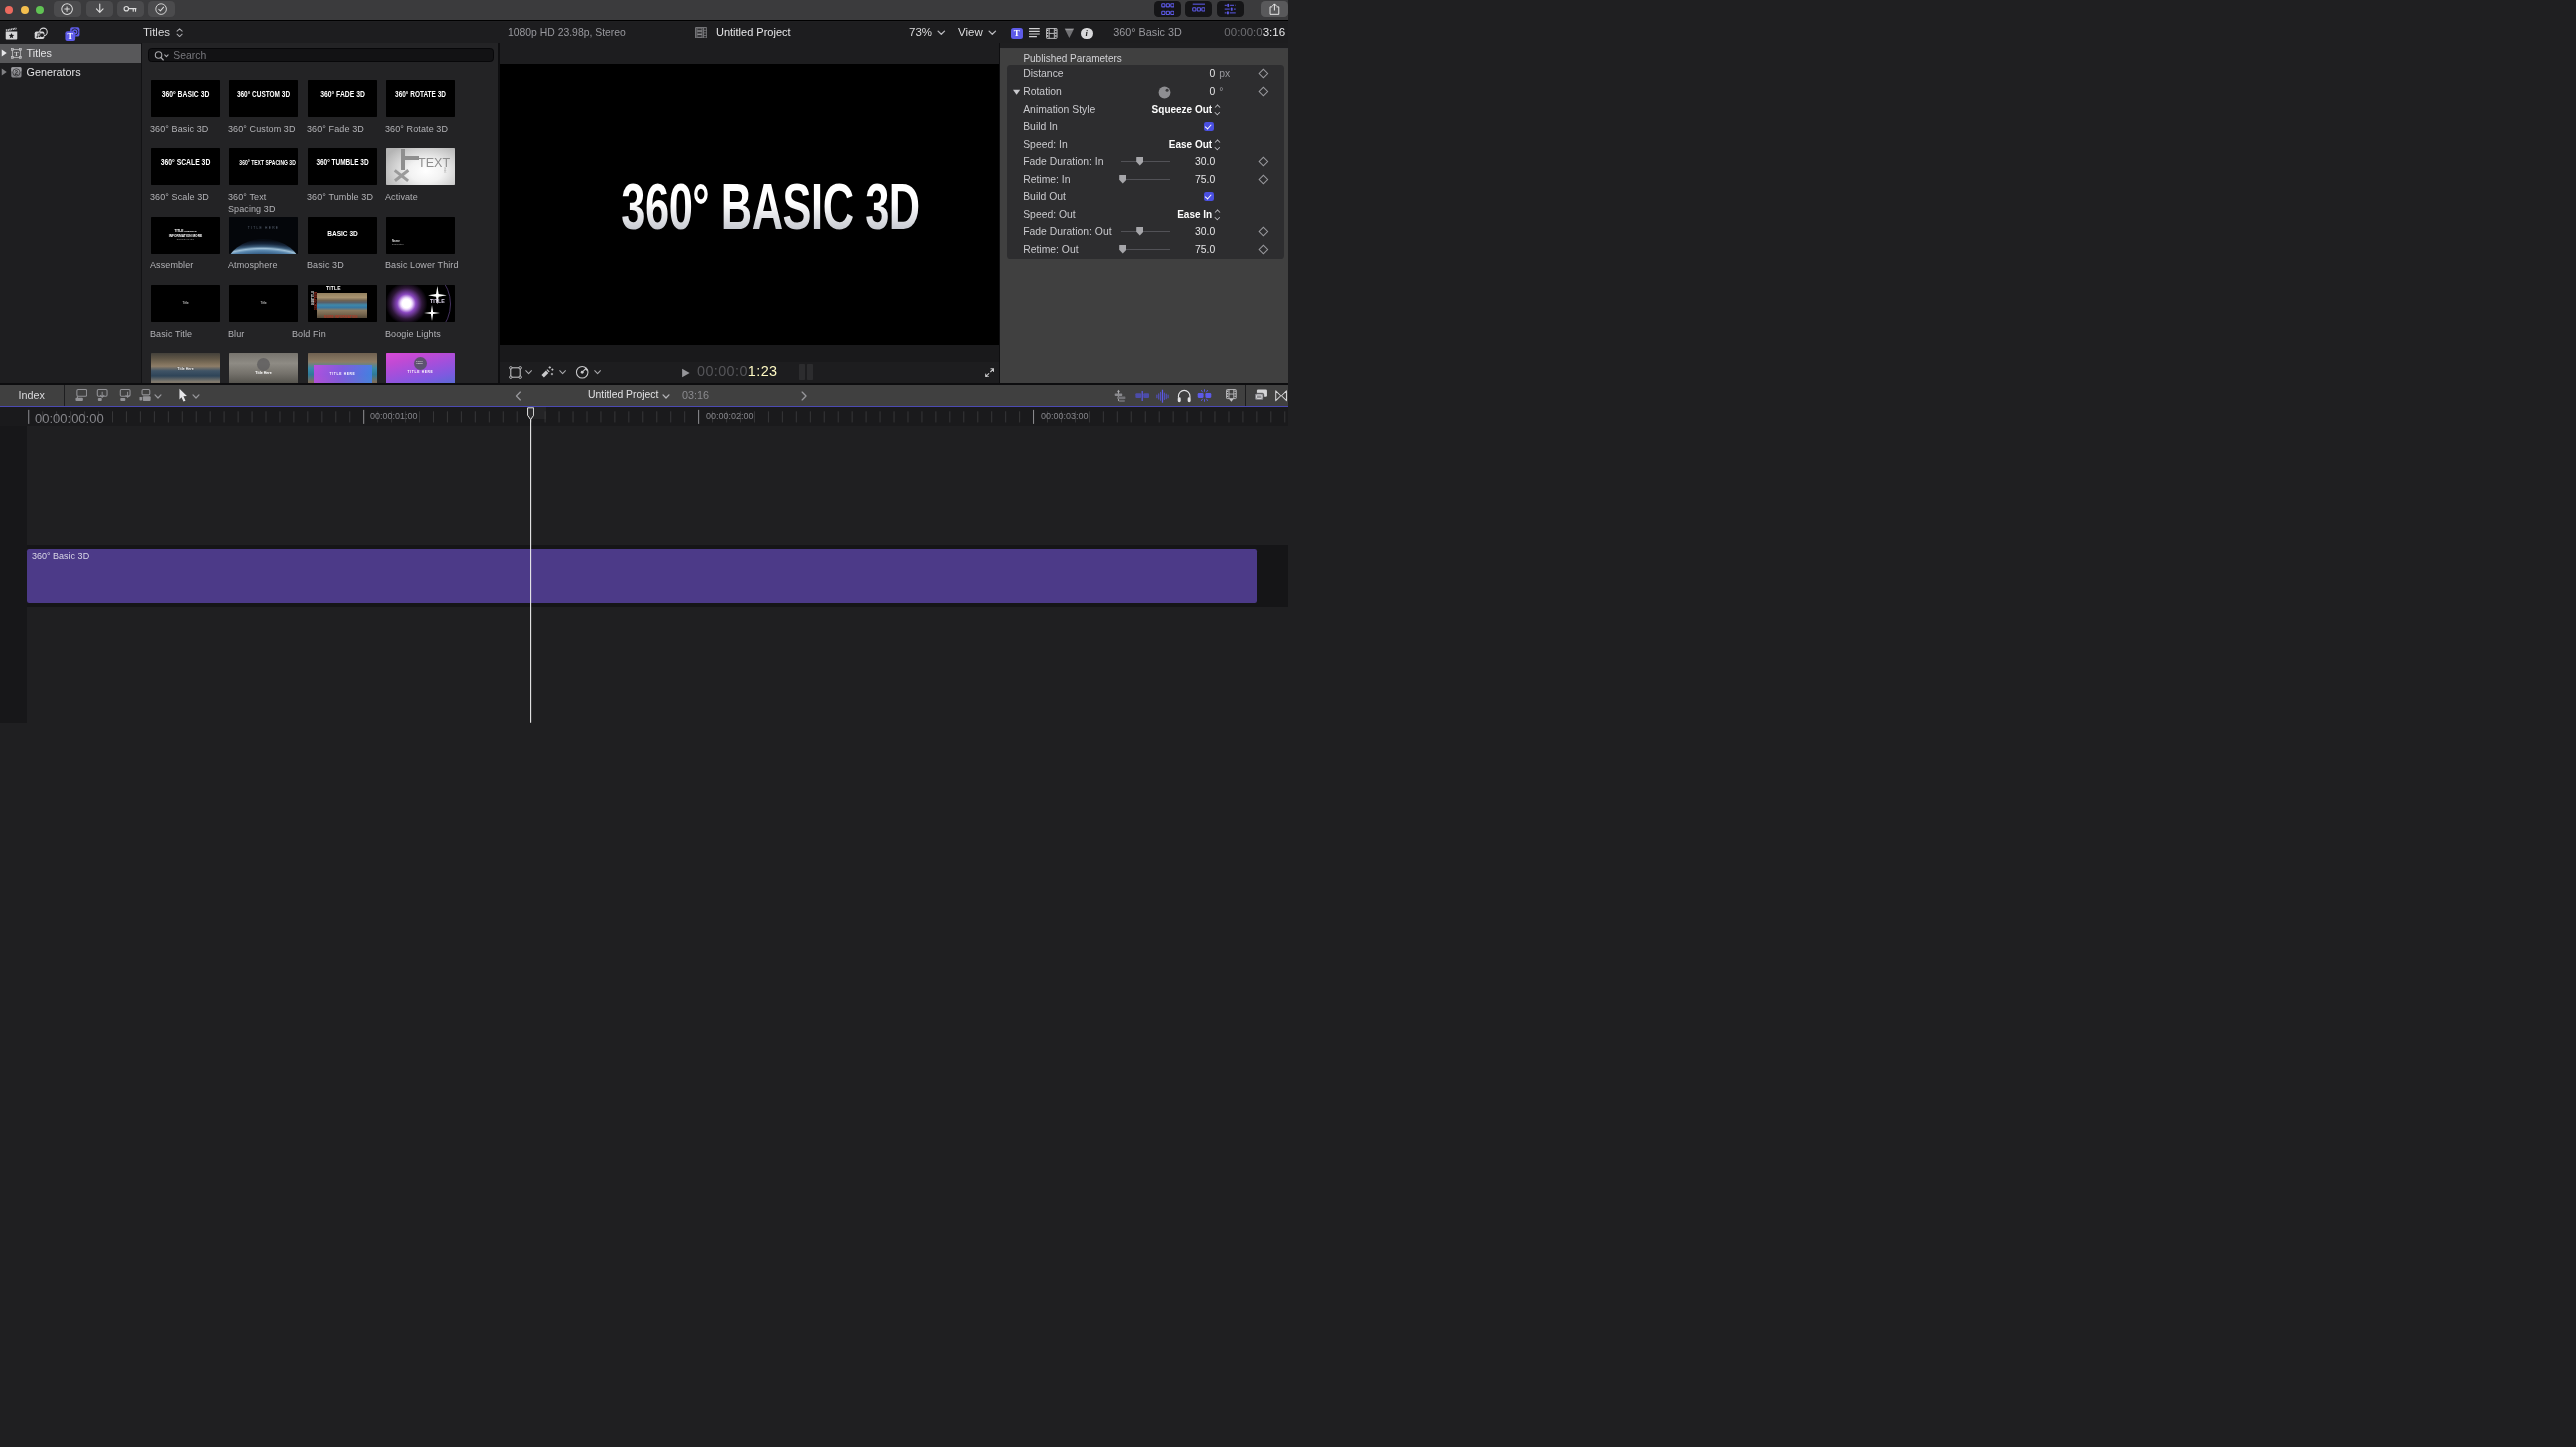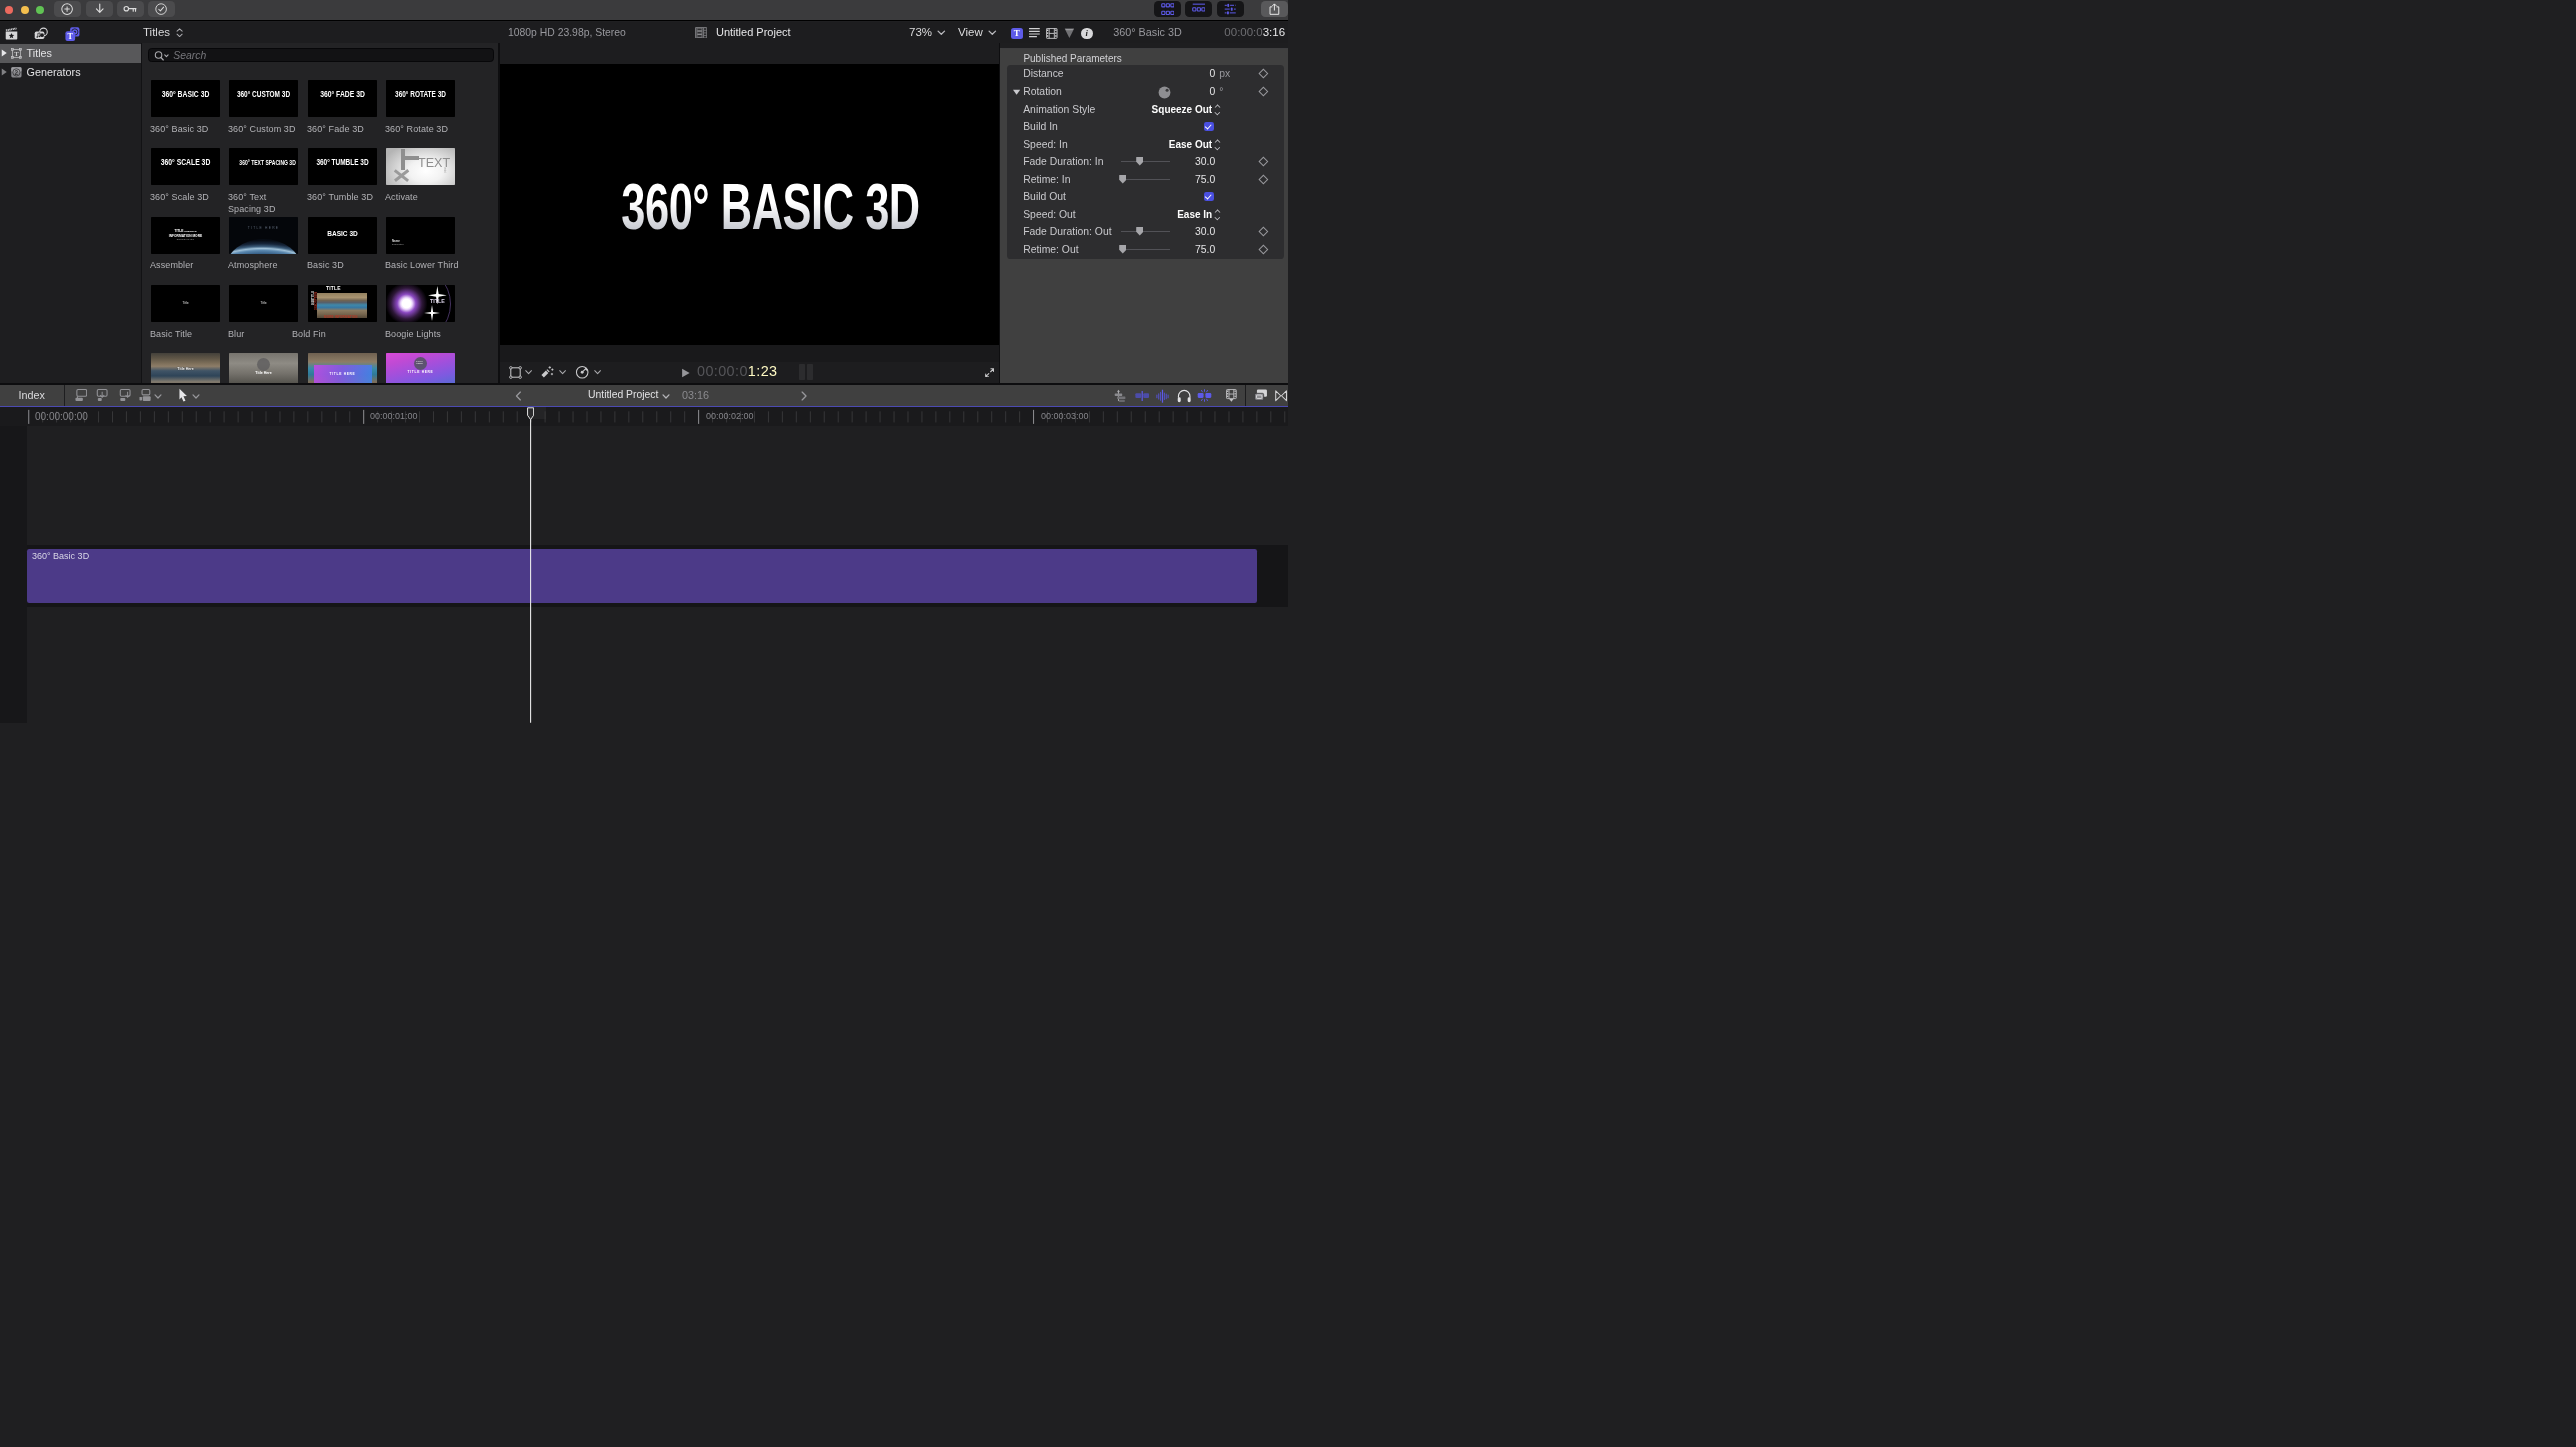--- a/index.html
+++ b/index.html
@@ -238,21 +238,21 @@
       <svg style="margin-left:2.9px;font-size:15px" width="10.8" height="10.8" viewBox="0 0 19 19">
           <rect x="0.5" y="0.5" width="18" height="18" rx="2.5" fill="#86868a"></rect>
           <rect x="0.5" y="0.5" width="18" height="8" rx="2.5" fill="#9e9ea2"></rect>
           <circle cx="9.5" cy="9.5" r="6.4" fill="none" stroke="#333335" stroke-width="1.4"></circle>
           <text x="9.5" y="14" font-size="11.5" fill="#333335" text-anchor="middle" font-weight="bold">2</text>
         </svg>
       <span style="margin-left:5px;">Generators</span>
     </div>
   </div>
   <div id="browser" class="abs">
-    <div class="abs" style="left:5.8px; top:5px; width:346px; height:14.4px; background:#121214; border:0.7px solid #070709; border-radius:3.6px;font-style:italic;">
+    <div class="abs" style="left:5.8px; top:5px; width:346px; height:14.4px; background:#121214; border:0.7px solid #070709; border-radius:3.6px;">
       <svg class="abs" style="left:5px; top:1.8px;" width="16" height="10.4" viewBox="0 0 24 16">
           <circle cx="6.7" cy="6.2" r="5" fill="none" stroke="#a9a9ad" stroke-width="1.7"></circle>
           <path d="M10.4 10l3.6 3.8" stroke="#a9a9ad" stroke-width="1.9" stroke-linecap="round"></path>
           <path d="M16.2 6l2.6 2.8 2.6-2.8" fill="none" stroke="#a9a9ad" stroke-width="1.7" stroke-linecap="round" stroke-linejoin="round"></path>
         </svg>
       <div class="abs" style="left:24.5px; top:1.1px; color:#77777c; font-size:10.4px;">Search</div>
     </div>
 
     <div class="thumb" style="left:8.6px; top:37px;">
         <div class="ttxt" style="top:9px; font-size:8.3px; transform:scaleX(0.82);">360° BASIC 3D</div>
@@ -586,21 +586,21 @@
         <path d="M1 1.2l7 6.8-7 6.8zM16 1.2L9 8l7 6.8z" fill="none" stroke="#d5d5d7" stroke-width="1.4" stroke-linejoin="round"></path>
       </svg>
   </div>
   <div id="accent" class="abs"></div>
   <div id="ruler" class="abs">
     <div class="abs" style="left:531px; top:0; width:15px; height:12.2px; background:#242426;"></div>
     <svg class="abs" style="left:0;top:0;" width="1288" height="18.7" viewBox="0 0 1789 26">
         <path d="M57.9 6V21.5 M77.3 6V21.5 M96.8 6V21.5 M116.2 6V21.5 M135.6 6V21.5 M155.0 6V21.5 M174.4 6V21.5 M193.8 6V21.5 M213.3 6V21.5 M232.7 6V21.5 M252.1 6V21.5 M271.5 6V21.5 M290.9 6V21.5 M310.3 6V21.5 M329.8 6V21.5 M349.2 6V21.5 M368.6 6V21.5 M388.0 6V21.5 M407.4 6V21.5 M426.8 6V21.5 M446.3 6V21.5 M465.7 6V21.5 M485.1 6V21.5 M523.9 6V21.5 M543.3 6V21.5 M562.8 6V21.5 M582.2 6V21.5 M601.6 6V21.5 M621.0 6V21.5 M640.4 6V21.5 M659.8 6V21.5 M679.3 6V21.5 M698.7 6V21.5 M718.1 6V21.5 M737.5 6V21.5 M756.9 6V21.5 M776.3 6V21.5 M795.8 6V21.5 M815.2 6V21.5 M834.6 6V21.5 M854.0 6V21.5 M873.4 6V21.5 M892.8 6V21.5 M912.3 6V21.5 M931.7 6V21.5 M951.1 6V21.5 M989.9 6V21.5 M1009.4 6V21.5 M1028.8 6V21.5 M1048.2 6V21.5 M1067.6 6V21.5 M1087.0 6V21.5 M1106.4 6V21.5 M1125.9 6V21.5 M1145.3 6V21.5 M1164.7 6V21.5 M1184.1 6V21.5 M1203.5 6V21.5 M1222.9 6V21.5 M1242.4 6V21.5 M1261.8 6V21.5 M1281.2 6V21.5 M1300.6 6V21.5 M1320.0 6V21.5 M1339.4 6V21.5 M1358.9 6V21.5 M1378.3 6V21.5 M1397.7 6V21.5 M1417.1 6V21.5 M1455.9 6V21.5 M1475.4 6V21.5 M1494.8 6V21.5 M1514.2 6V21.5 M1533.6 6V21.5 M1553.0 6V21.5 M1572.4 6V21.5 M1591.9 6V21.5 M1611.3 6V21.5 M1630.7 6V21.5 M1650.1 6V21.5 M1669.5 6V21.5 M1688.9 6V21.5 M1708.4 6V21.5 M1727.8 6V21.5 M1747.2 6V21.5 M1766.6 6V21.5 M1786.0 6V21.5" stroke="#39393b" stroke-width="1.3" fill="none"></path>
         <path d="M38.5 4V23.5 M504.5 4V23.5 M970.5 4V23.5 M1436.5 4V23.5" stroke="#98989c" stroke-width="1.3" fill="none"></path>
       </svg>
-    <div class="abs" style="left:35px; top:3.6px; font-size:10px; color:#85858a;">00:00:00:00</div>
+    <div class="abs" style="left:35px; top:3.6px; font-size:13px; color:#85858a;">00:00:00:00</div>
     <div class="abs" style="left:370px; top:3.6px; font-size:9px; color:#85858a;">00:00:01:00</div>
     <div class="abs" style="left:706px; top:3.6px; font-size:9px; color:#85858a;">00:00:02:00</div>
     <div class="abs" style="left:1041px; top:3.6px; font-size:9px; color:#85858a;">00:00:03:00</div>
   </div>
   <div id="tlbody" class="abs">
     <div class="abs" style="left:0; top:0; width:27px; height:297px; background:#171719;"></div>
     <div class="abs" style="left:27px; top:119px; width:1261px; height:62px; background:#151517;"></div>
     <div class="abs" style="left:27px; top:123px; width:1230px; height:54px; background:#4c3a88; border-radius:2.2px;">
       <div class="abs" style="left:5px; top:2.2px; color:#d8d6e6; font-size:9px;">360° Basic 3D</div>
     </div>

